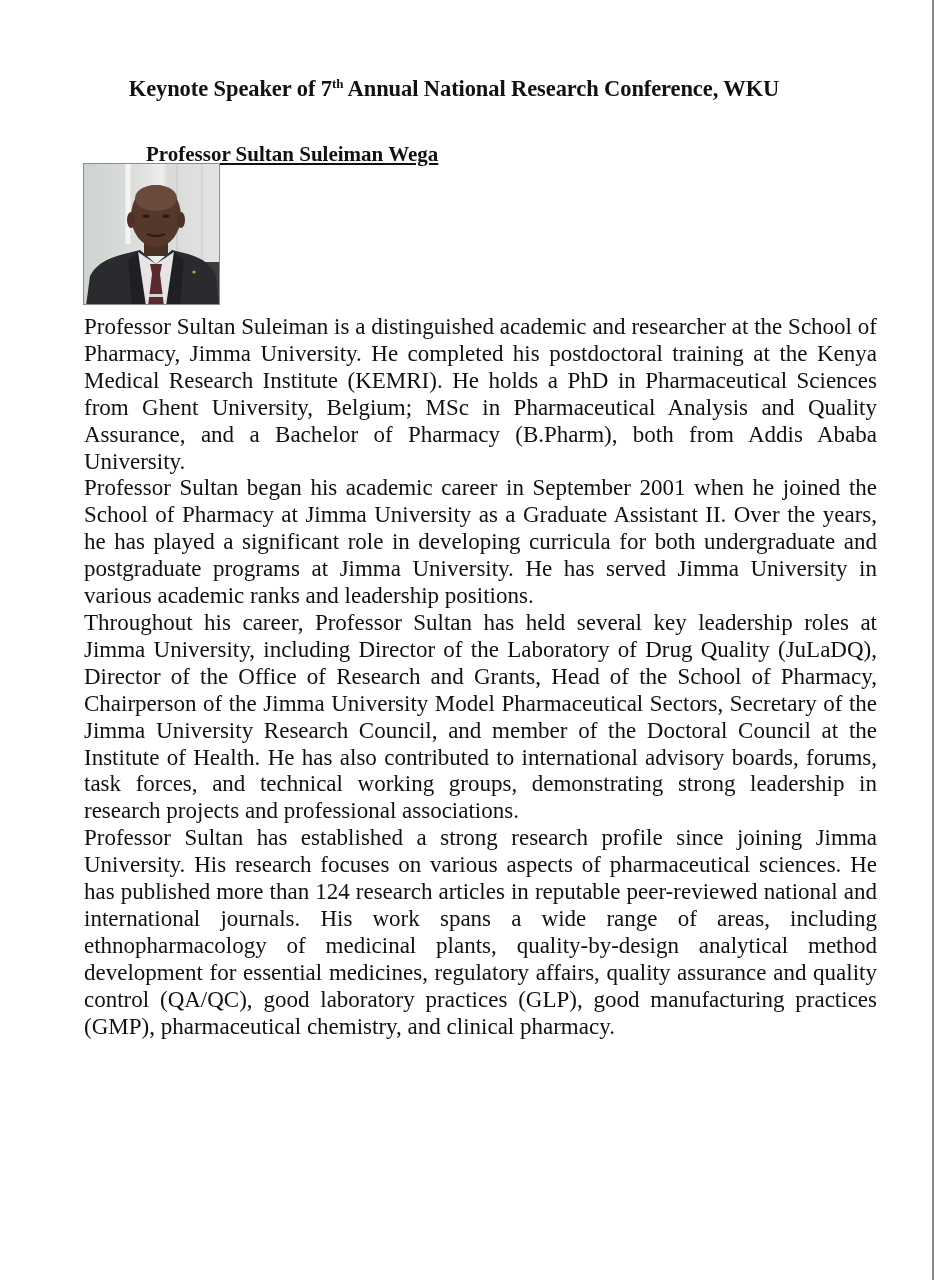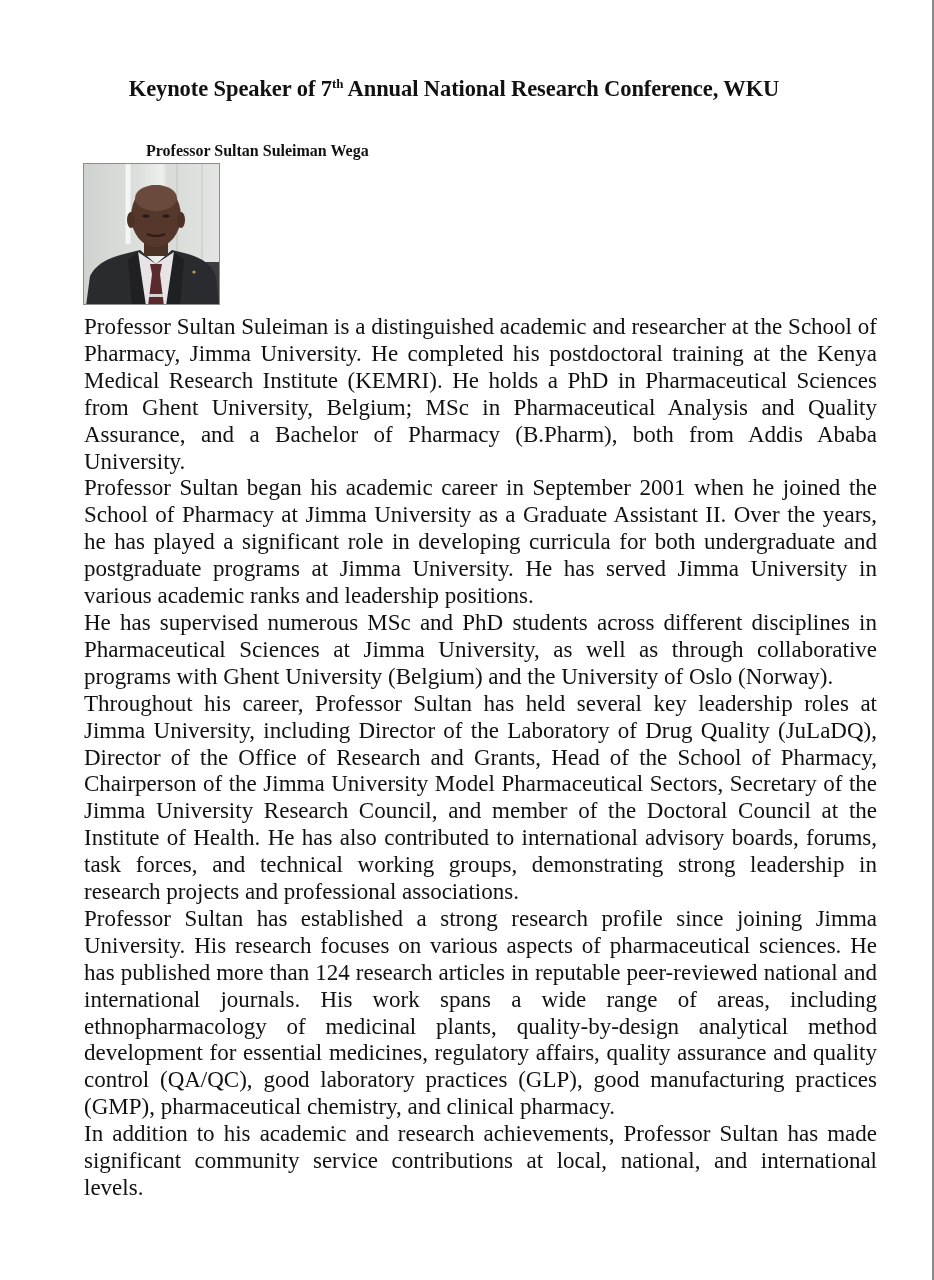--- a/index.html
+++ b/index.html
@@ -38,23 +38,24 @@
   .title sup {
     font-size: 13px;
     vertical-align: 8px;
     line-height: 0;
   }
   .subtitle {
     position: absolute;
     top: 142px;
     left: 146px;
     font-weight: bold;
-    font-size: 16px;
+    font-size: 21px;
     margin: 0;
     white-space: nowrap;
+    text-decoration: underline;
   }
   .photo {
     position: absolute;
     top: 163px;
     left: 83px;
     width: 137px;
     height: 142px;
     border: 1px solid #8c8c8c;
     box-sizing: border-box;
     overflow: hidden;
@@ -116,17 +117,15 @@
 
     <path d="M63 70 Q72 74 81 70" stroke="#2e1b14" stroke-width="2" fill="none"></path>
 
     <circle cx="110" cy="108" r="1.6" fill="#b9a35a"></circle>
   </svg>
 </div>
 
 <div class="body-text">
   <p>Professor Sultan Suleiman is a distinguished academic and researcher at the School of Pharmacy, Jimma University. He completed his postdoctoral training at the Kenya Medical Research Institute (KEMRI). He holds a PhD in Pharmaceutical Sciences from Ghent University, Belgium; MSc in Pharmaceutical Analysis and Quality Assurance, and a Bachelor of Pharmacy (B.Pharm), both from Addis Ababa University.</p>
   <p>Professor Sultan began his academic career in September 2001 when he joined the School of Pharmacy at Jimma University as a Graduate Assistant II. Over the years, he has played a significant role in developing curricula for both undergraduate and postgraduate programs at Jimma University. He has served Jimma University in various academic ranks and leadership positions.</p>
-  <p>He has supervised numerous MSc and PhD students across different disciplines in Pharmaceutical Sciences at Jimma University, as well as through collaborative programs with Ghent University (Belgium) and the University of Oslo (Norway).</p>
   <p>Throughout his career, Professor Sultan has held several key leadership roles at Jimma University, including Director of the Laboratory of Drug Quality (JuLaDQ), Director of the Office of Research and Grants, Head of the School of Pharmacy, Chairperson of the Jimma University Model Pharmaceutical Sectors, Secretary of the Jimma University Research Council, and member of the Doctoral Council at the Institute of Health. He has also contributed to international advisory boards, forums, task forces, and technical working groups, demonstrating strong leadership in research projects and professional associations.</p>
   <p>Professor Sultan has established a strong research profile since joining Jimma University. His research focuses on various aspects of pharmaceutical sciences. He has published more than 124 research articles in reputable peer-reviewed national and international journals. His work spans a wide range of areas, including ethnopharmacology of medicinal plants, quality-by-design analytical method development for essential medicines, regulatory affairs, quality assurance and quality control (QA/QC), good laboratory practices (GLP), good manufacturing practices (GMP), pharmaceutical chemistry, and clinical pharmacy.</p>
-  <p>In addition to his academic and research achievements, Professor Sultan has made significant community service contributions at local, national, and international levels.</p>
 </div>
 
 </body></html>

